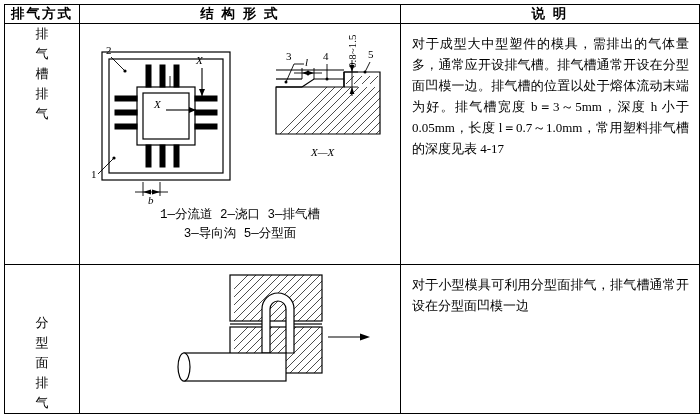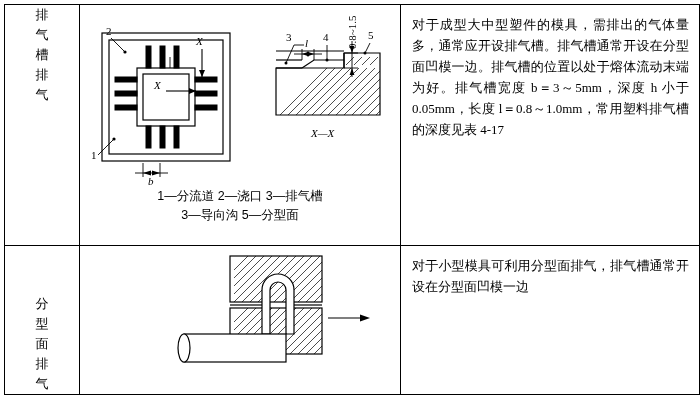--- a/index.html
+++ b/index.html
@@ -64,41 +64,46 @@
 
   .figcell { position: relative; height: 240px; }
   .figcell2 { position: relative; height: 130px; }
 
   .caption {
     position: absolute;
     left: 0; right: 0;
     text-align: center;
     font-size: 12.5px;
     line-height: 19px;
-    font-family: Liberation Sans, sans-serif;
+    font-family: Liberation Mono, monospace;
   }
   .cap1 { top: 182px; }
 
   svg { display: block; }
   .lbl {
     font-family: "Liberation Serif", "DejaVu Serif", serif;
     font-size: 11px;
   }
   .lbl-i {
     font-family: "Liberation Serif", "DejaVu Serif", serif;
     font-size: 11px;
     font-style: italic;
   }
 </style>
 </head>
 <body>
 
 <div class="page">
   <table class="main">
     <tbody>
+        <tr>
+      <th class="col1 hdr">排气方式</th>
+      <th class="col2 hdr">结 构 形 式</th>
+      <th class="col3 hdr">说    明</th>
+    </tr>
 
     <tr>
       <td class="col1 rowlabel">
         <span>排</span>
         <span>气</span>
         <span>槽</span>
         <span>排</span>
         <span>气</span>
       </td>
       <td class="col2">
@@ -234,21 +239,21 @@
 
             <text class="lbl-i" x="231" y="132" font-size="12.5">X—X</text>
           </svg>
           <div class="caption cap1">
             <div>1—分流道  2—浇口  3—排气槽</div>
             <div>3—导向沟  5—分型面</div>
           </div>
         </div>
       </td>
       <td class="col3">
-        <div class="desc">对于成型大中型塑件的模具，需排出的气体量多，通常应开设排气槽。排气槽通常开设在分型面凹模一边。排气槽的位置以处于熔体流动末端为好。排气槽宽度 b＝3～5mm，深度 h 小于 0.05mm，长度 l＝0.8～1.0mm，常用塑料排气槽的深度见表 4-17</div>
+        <div class="desc">对于成型大中型塑件的模具，需排出的气体量多，通常应开设排气槽。排气槽通常开设在分型面凹模一边。排气槽的位置以处于熔体流动末端为好。排气槽宽度 b＝3～5mm，深度 h 小于 0.05mm，长度 l＝0.7～1.0mm，常用塑料排气槽的深度见表 4-17</div>
       </td>
     </tr>
 
     <tr>
       <td class="col1 rowlabel second">
         <span>分</span>
         <span>型</span>
         <span>面</span>
         <span>排</span>
         <span>气</span>

